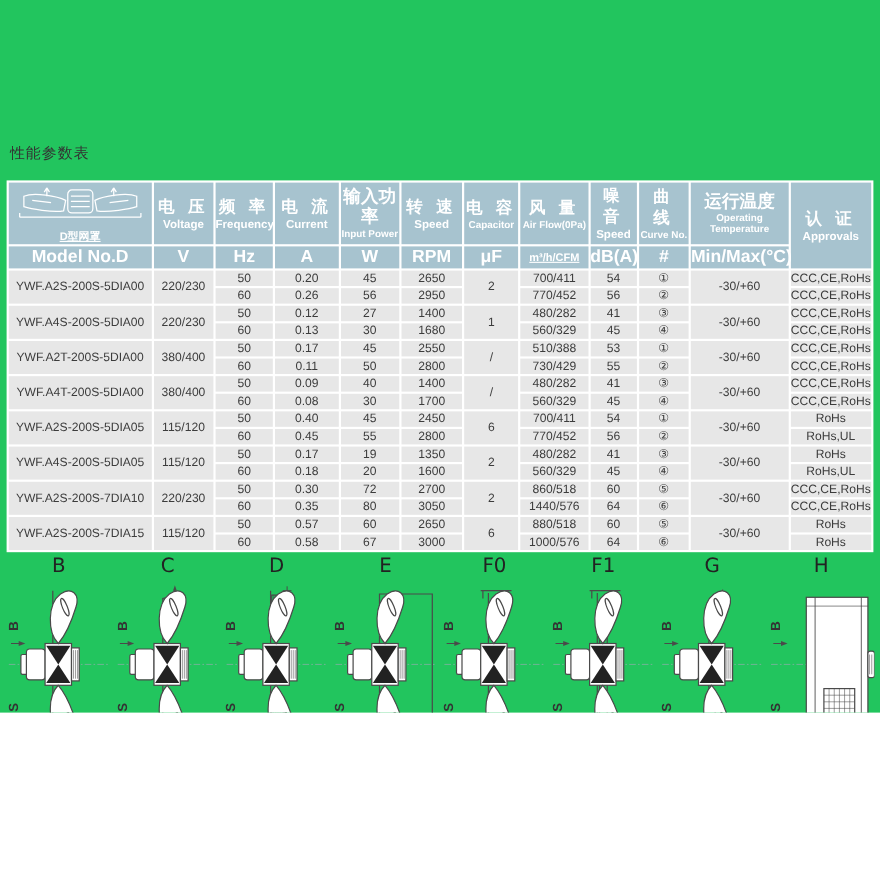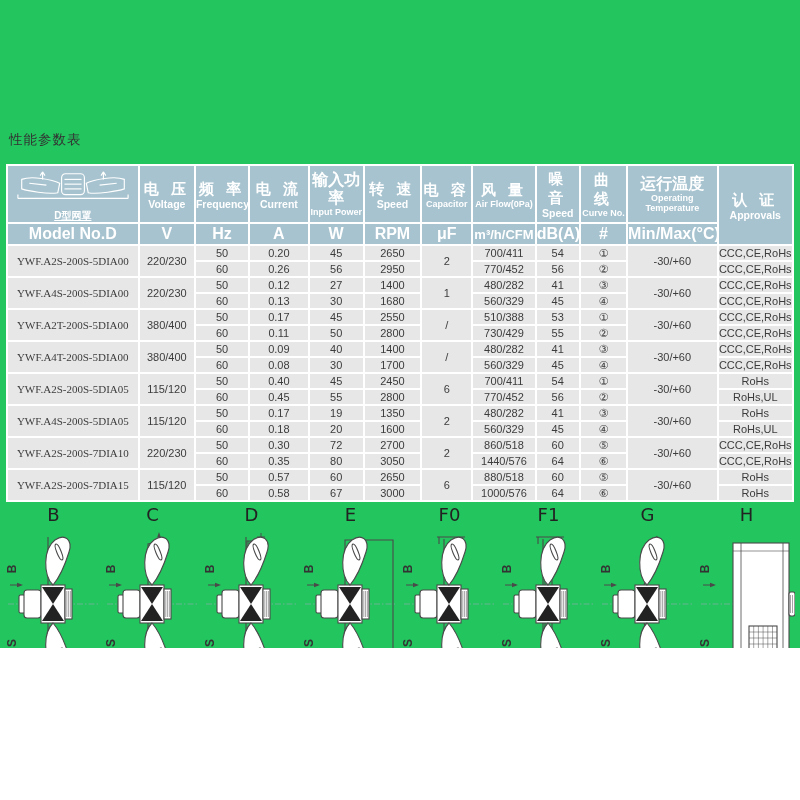--- a/index.html
+++ b/index.html
@@ -12,24 +12,24 @@
              border-spacing:2px;table-layout:fixed;background:#fff;}
   table.spec th{background:#a7c3cf;color:#fff;font-weight:bold;padding:0;vertical-align:middle;text-align:center;}
   th.h1{height:56px;}
   th.h2{height:20px;font-size:16px;}
   th .cn{font-size:15px;letter-spacing:4px;line-height:19px;}
   th .cn4{font-size:16px;letter-spacing:0px;line-height:18px;}
   th .en{font-size:10.5px;line-height:12px;font-weight:bold;}
   th .en-s{font-size:9px;line-height:10px;}
   th.fan-th{padding:2px 0 0 0;text-decoration:underline;}
   .fan-label{font-size:10px;color:#fff;font-weight:bold;line-height:11px;}
-  th.unit-air{font-size:13px;}
+  th.unit-air{font-size:10px;text-decoration:underline;}
   table.spec td{background:#e7e7e7;color:#3c3c3c;font-size:11px;text-align:center;
                 padding:0;height:14px;line-height:13px;vertical-align:middle;}
-  td.c-model{text-align:left;padding-left:6px;font-size:10.8px;font-family:Liberation Serif, serif;}
+  td.c-model{text-align:left;padding-left:6px;font-size:10.8px;}
   td.c-approvals{text-align:left;padding-left:5px;font-size:10.5px;margin-top:30px;}
   td.c-curve{font-size:12px;}
 
   
   .diagrams{position:absolute;left:4px;right:4px;top:503px;display:flex;}
   .diagram-cell{flex:1;display:flex;flex-direction:column;align-items:center;}
   .diagram-label{font-family:"DejaVu Sans",sans-serif;font-size:18px;font-weight:400;color:#222;
                  height:26px;line-height:24px;}
   .ln{fill:#ffffff;stroke:#4a4a4a;stroke-width:1.1;}
   .lnf{fill:none;stroke:#4a4a4a;stroke-width:1.1;}

